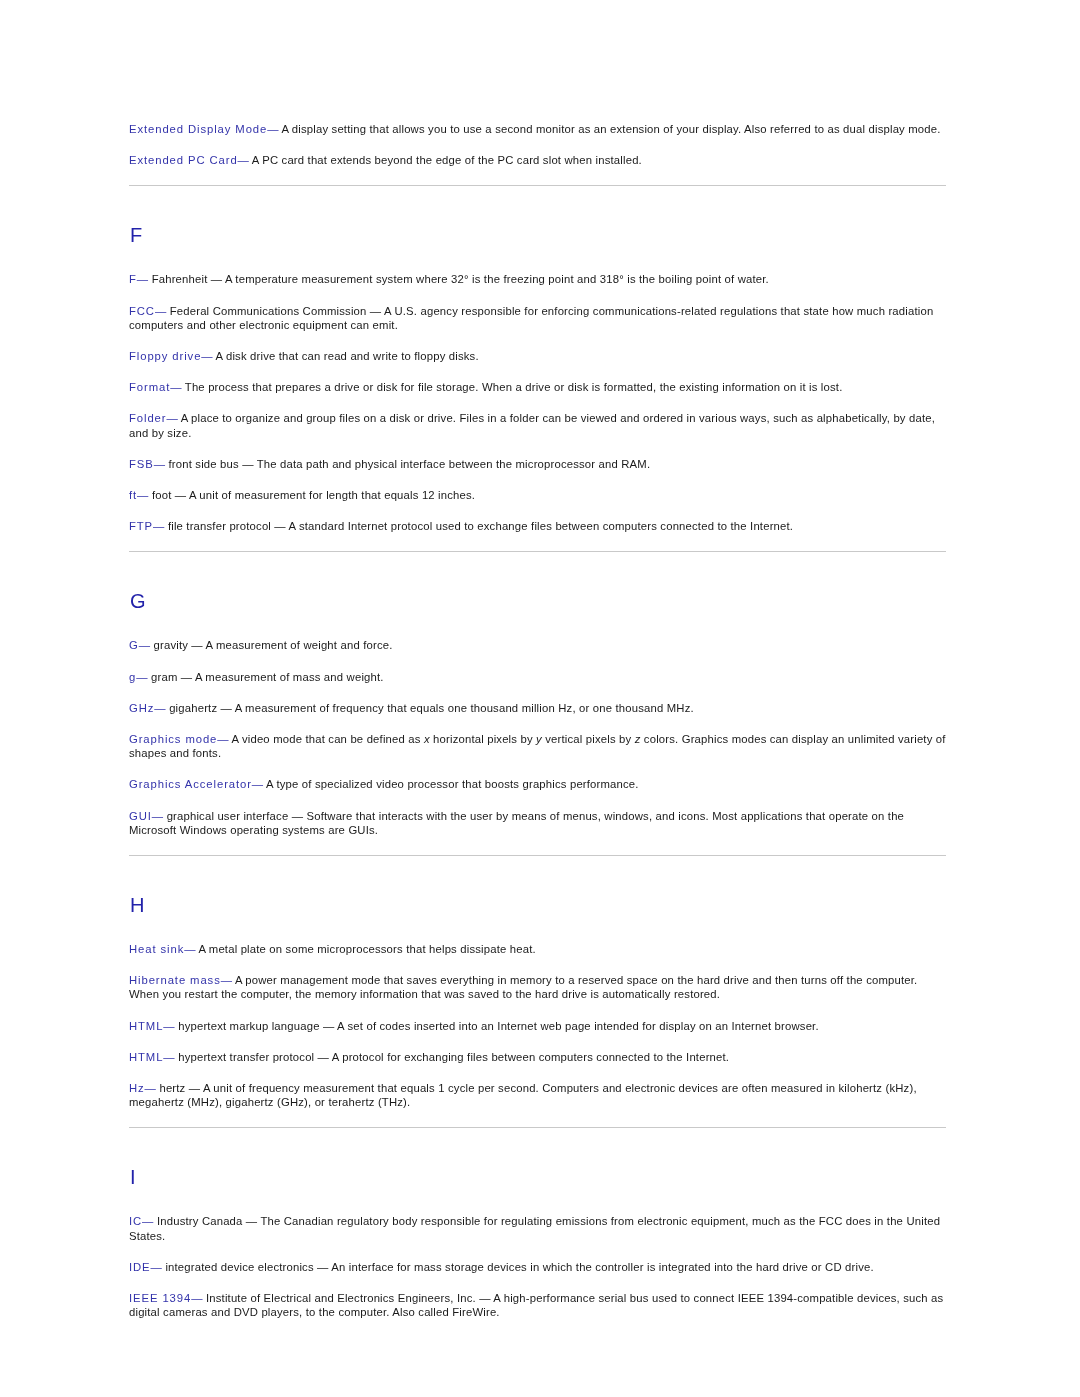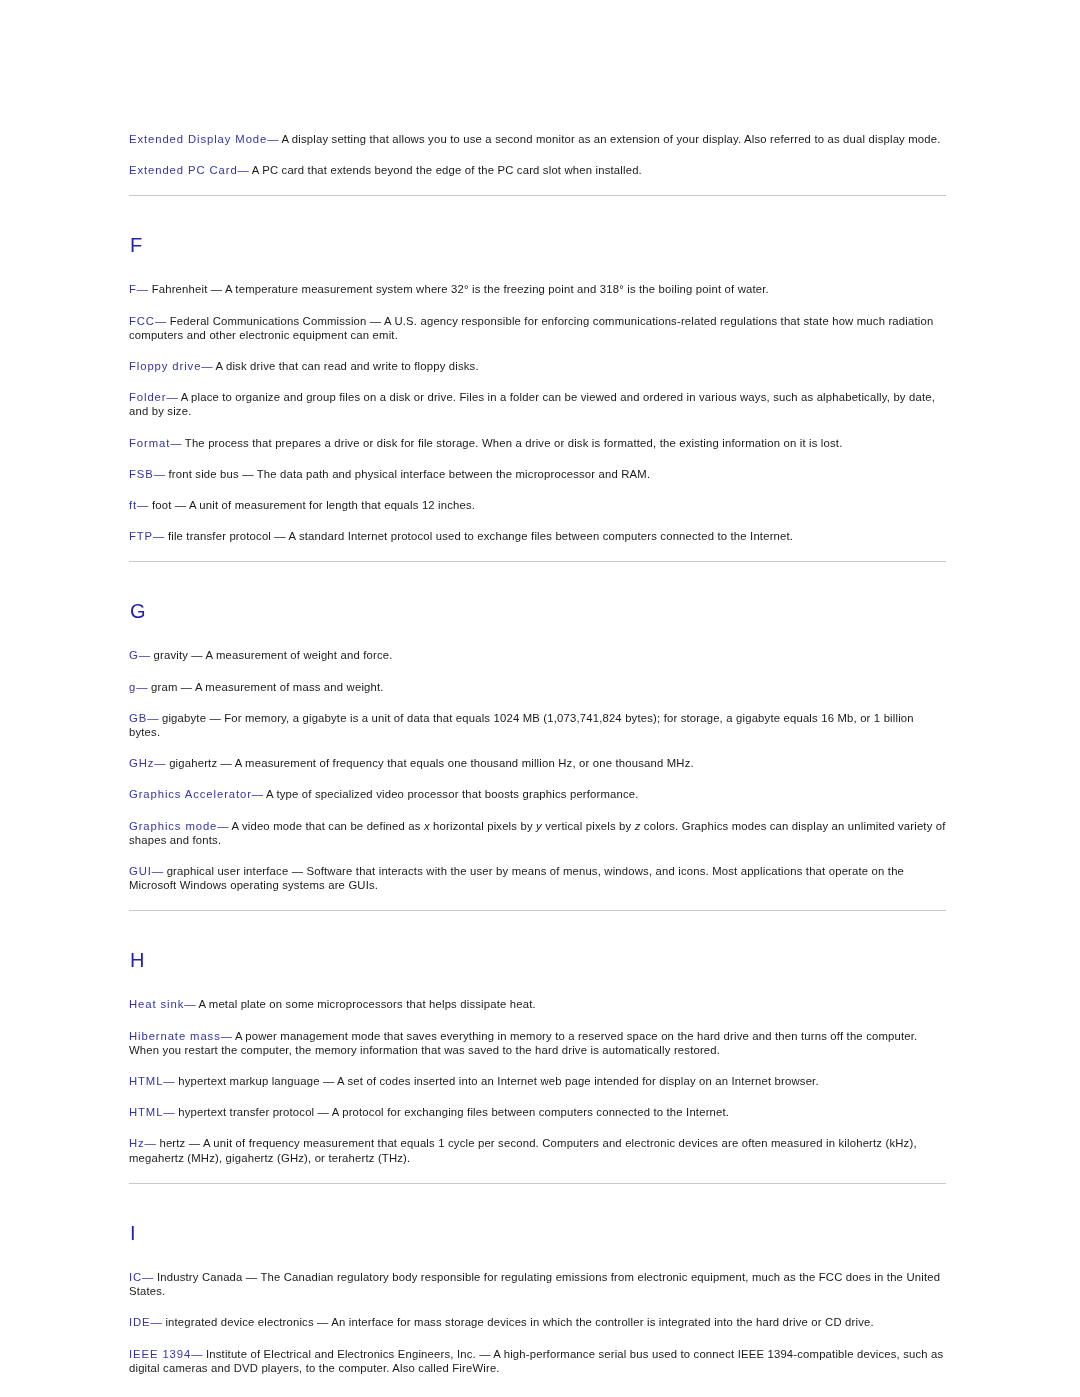--- a/index.html
+++ b/index.html
@@ -13,21 +13,20 @@
     font-family: "Liberation Sans", sans-serif;
     color: #000000;
     overflow: hidden;
   }
   .page {
     position: relative;
     width: 1080px;
     height: 1257px;
     box-sizing: border-box;
     padding: 122px 60px 0 129px;
-    margin-top: 10px;
   }
   .content {
     width: 817px;
   }
   .entry {
     font-size: 11.3px;
     line-height: 14.2px;
     letter-spacing: 0.18px;
     color: #1a1a1a;
     margin: 0 0 17px 0;
@@ -83,24 +82,24 @@
       <p class="entry">
         <span class="term">F</span><span class="dash">—</span> <span>Fahrenheit — A temperature measurement system where 32° is the freezing point and 318° is the boiling point of water.</span>
       </p>
       <p class="entry">
         <span class="term">FCC</span><span class="dash">—</span> <span>Federal Communications Commission — A U.S. agency responsible for enforcing communications-related regulations that state how much radiation computers and other electronic equipment can emit.</span>
       </p>
       <p class="entry">
         <span class="term">Floppy drive</span><span class="dash">—</span> <span>A disk drive that can read and write to floppy disks.</span>
       </p>
       <p class="entry">
-        <span class="term">Folder</span><span class="dash">—</span> <span>A place to organize and group files on a disk or drive. Files in a folder can be viewed and ordered in various ways, such as alphabetically, by date, and by size.</span>
+        <span class="term">Format</span><span class="dash">—</span> <span>The process that prepares a drive or disk for file storage. When a drive or disk is formatted, the existing information on it is lost.</span>
       </p>
       <p class="entry">
-        <span class="term">Format</span><span class="dash">—</span> <span>The process that prepares a drive or disk for file storage. When a drive or disk is formatted, the existing information on it is lost.</span>
+        <span class="term">Folder</span><span class="dash">—</span> <span>A place to organize and group files on a disk or drive. Files in a folder can be viewed and ordered in various ways, such as alphabetically, by date, and by size.</span>
       </p>
       <p class="entry">
         <span class="term">FSB</span><span class="dash">—</span> <span>front side bus — The data path and physical interface between the microprocessor and RAM.</span>
       </p>
       <p class="entry">
         <span class="term">ft</span><span class="dash">—</span> <span>foot — A unit of measurement for length that equals 12 inches.</span>
       </p>
       <p class="entry">
         <span class="term">FTP</span><span class="dash">—</span> <span>file transfer protocol — A standard Internet protocol used to exchange files between computers connected to the Internet.</span>
       </p>
@@ -109,30 +108,27 @@
 
     <div class="section-block">
       <div class="section-letter">G</div>
       <p class="entry">
         <span class="term">G</span><span class="dash">—</span> <span>gravity — A measurement of weight and force.</span>
       </p>
       <p class="entry">
         <span class="term">g</span><span class="dash">—</span> <span>gram — A measurement of mass and weight.</span>
       </p>
       <p class="entry">
-        <span class="term">GB</span><span class="dash">—</span> <span>gigabyte — For memory, a gigabyte is a unit of data that equals 1024 MB (1,073,741,824 bytes); for storage, a gigabyte equals 16 Mb, or 1 billion bytes.</span>
-      </p>
-      <p class="entry">
         <span class="term">GHz</span><span class="dash">—</span> <span>gigahertz — A measurement of frequency that equals one thousand million Hz, or one thousand MHz.</span>
       </p>
       <p class="entry">
-        <span class="term">Graphics Accelerator</span><span class="dash">—</span> <span>A type of specialized video processor that boosts graphics performance.</span>
+        <span class="term">Graphics mode</span><span class="dash">—</span> <span><span>A video mode that can be defined as </span><span class="var">x</span><span> horizontal pixels by </span><span class="var">y</span><span> vertical pixels by </span><span class="var">z</span><span> colors. Graphics modes can display an unlimited variety of shapes and fonts.</span></span>
       </p>
       <p class="entry">
-        <span class="term">Graphics mode</span><span class="dash">—</span> <span><span>A video mode that can be defined as </span><span class="var">x</span><span> horizontal pixels by </span><span class="var">y</span><span> vertical pixels by </span><span class="var">z</span><span> colors. Graphics modes can display an unlimited variety of shapes and fonts.</span></span>
+        <span class="term">Graphics Accelerator</span><span class="dash">—</span> <span>A type of specialized video processor that boosts graphics performance.</span>
       </p>
       <p class="entry">
         <span class="term">GUI</span><span class="dash">—</span> <span>graphical user interface — Software that interacts with the user by means of menus, windows, and icons. Most applications that operate on the Microsoft Windows operating systems are GUIs.</span>
       </p>
       <hr class="rule">
     </div>
 
     <div class="section-block">
       <div class="section-letter">H</div>
       <p class="entry">

